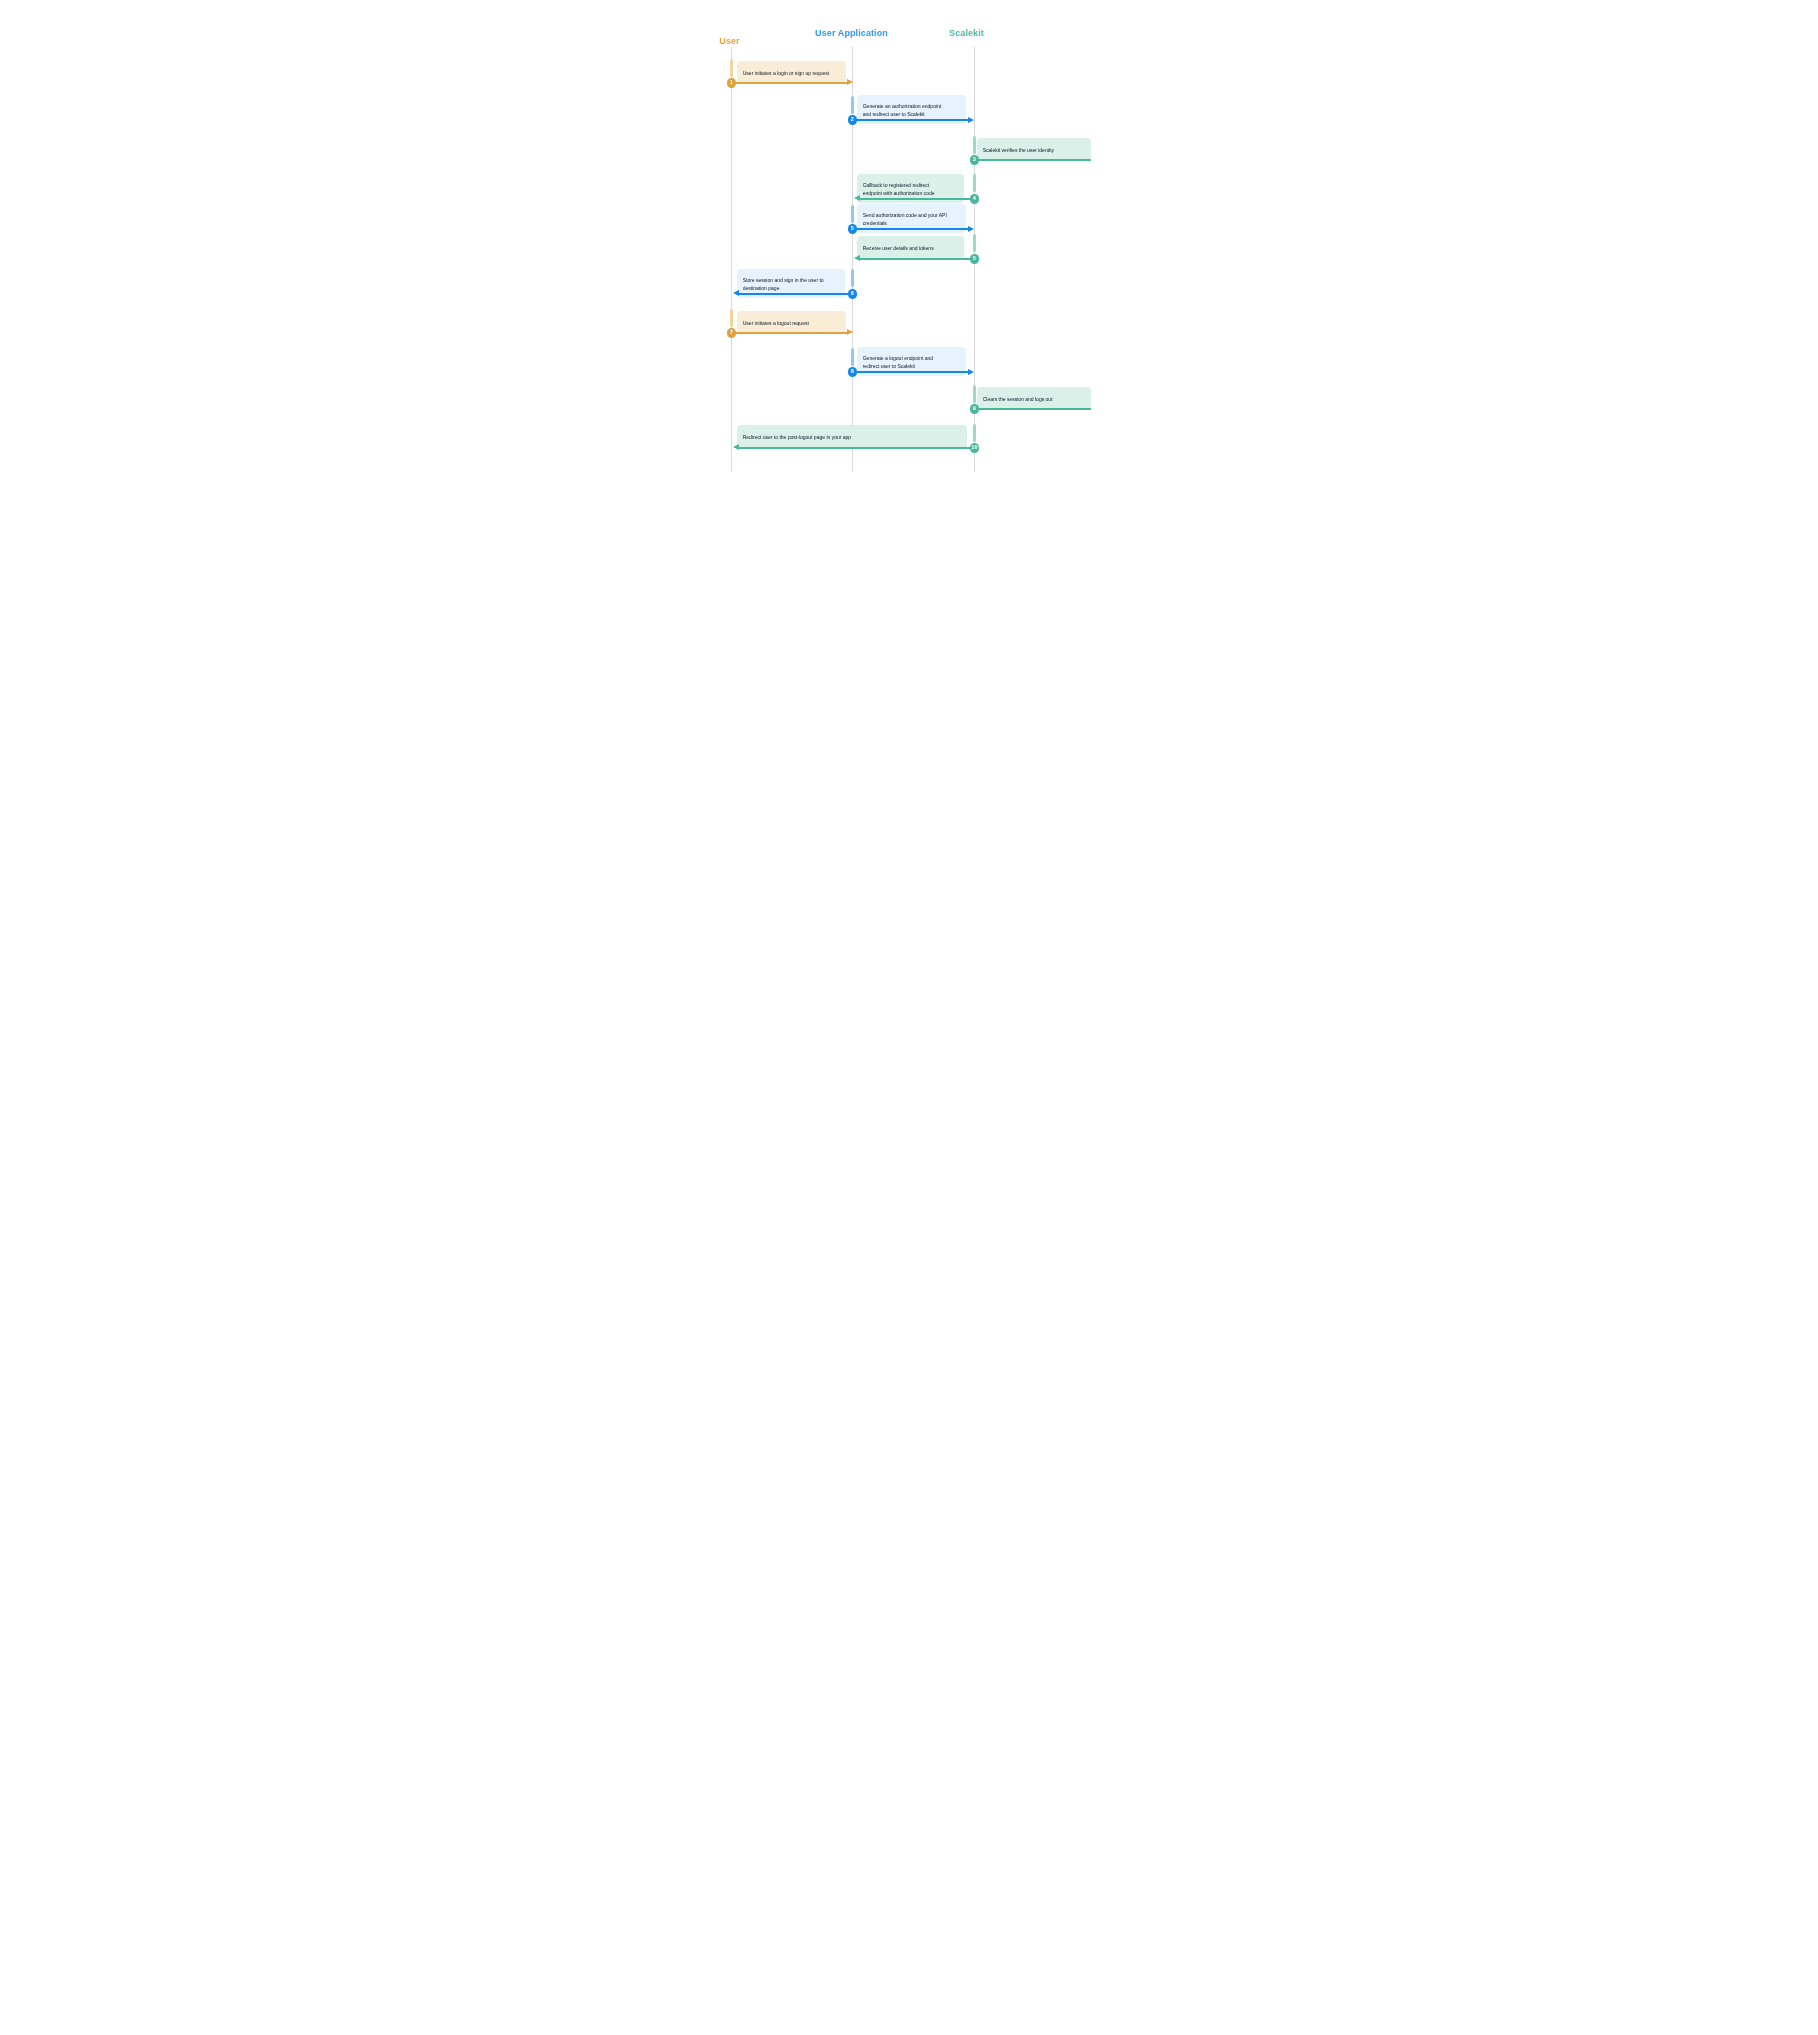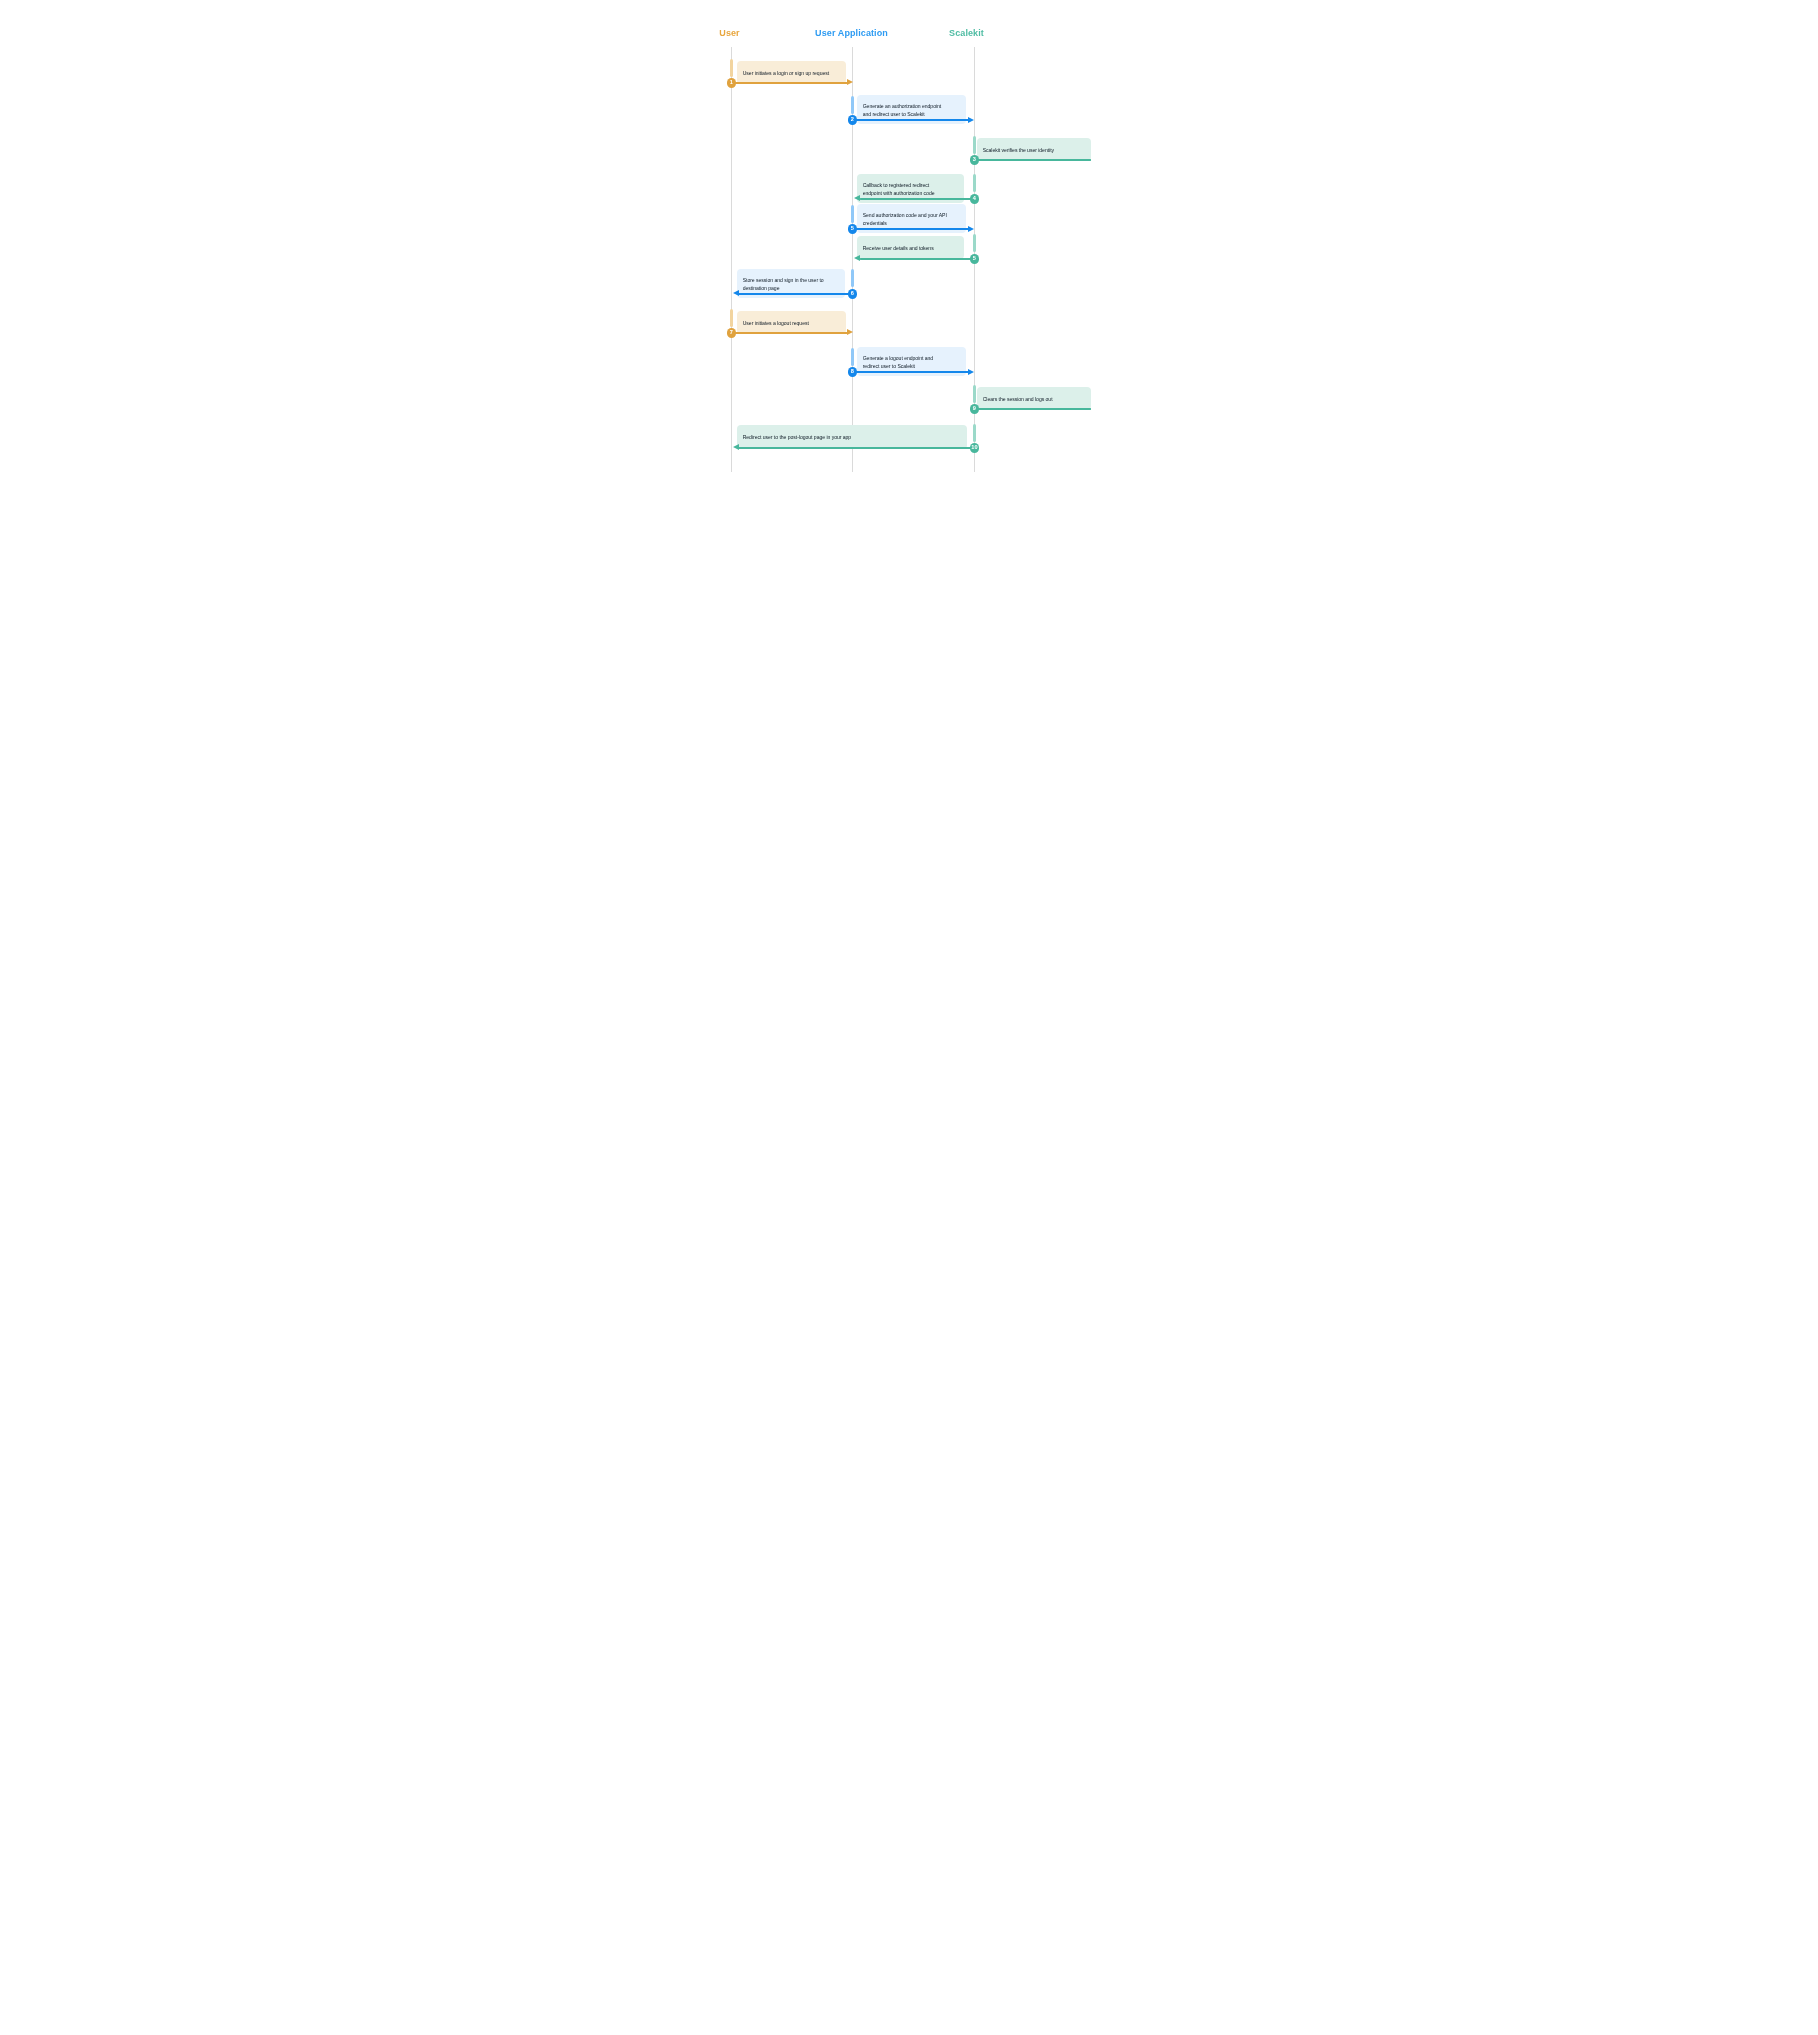--- a/index.html
+++ b/index.html
@@ -19,21 +19,21 @@
   
   .actor-header {
     position: absolute;
     top: 28px;
     transform: translateX(-50%);
     font-size: 9px;
     font-weight: 700;
     letter-spacing: 0.1px;
     white-space: nowrap;
   }
-  .hdr-user     { color: #E8A63E; }
+  .hdr-user     { color: #E8A63E; margin-top: 8px; }
   .hdr-app      { color: #2D9BF2; }
   .hdr-scalekit { color: #4FBCA3; }
 
   
   .lifeline {
     position: absolute;
     top: 47px;
     width: 0.9px;
     height: 425px;
     background: #DADADA;

